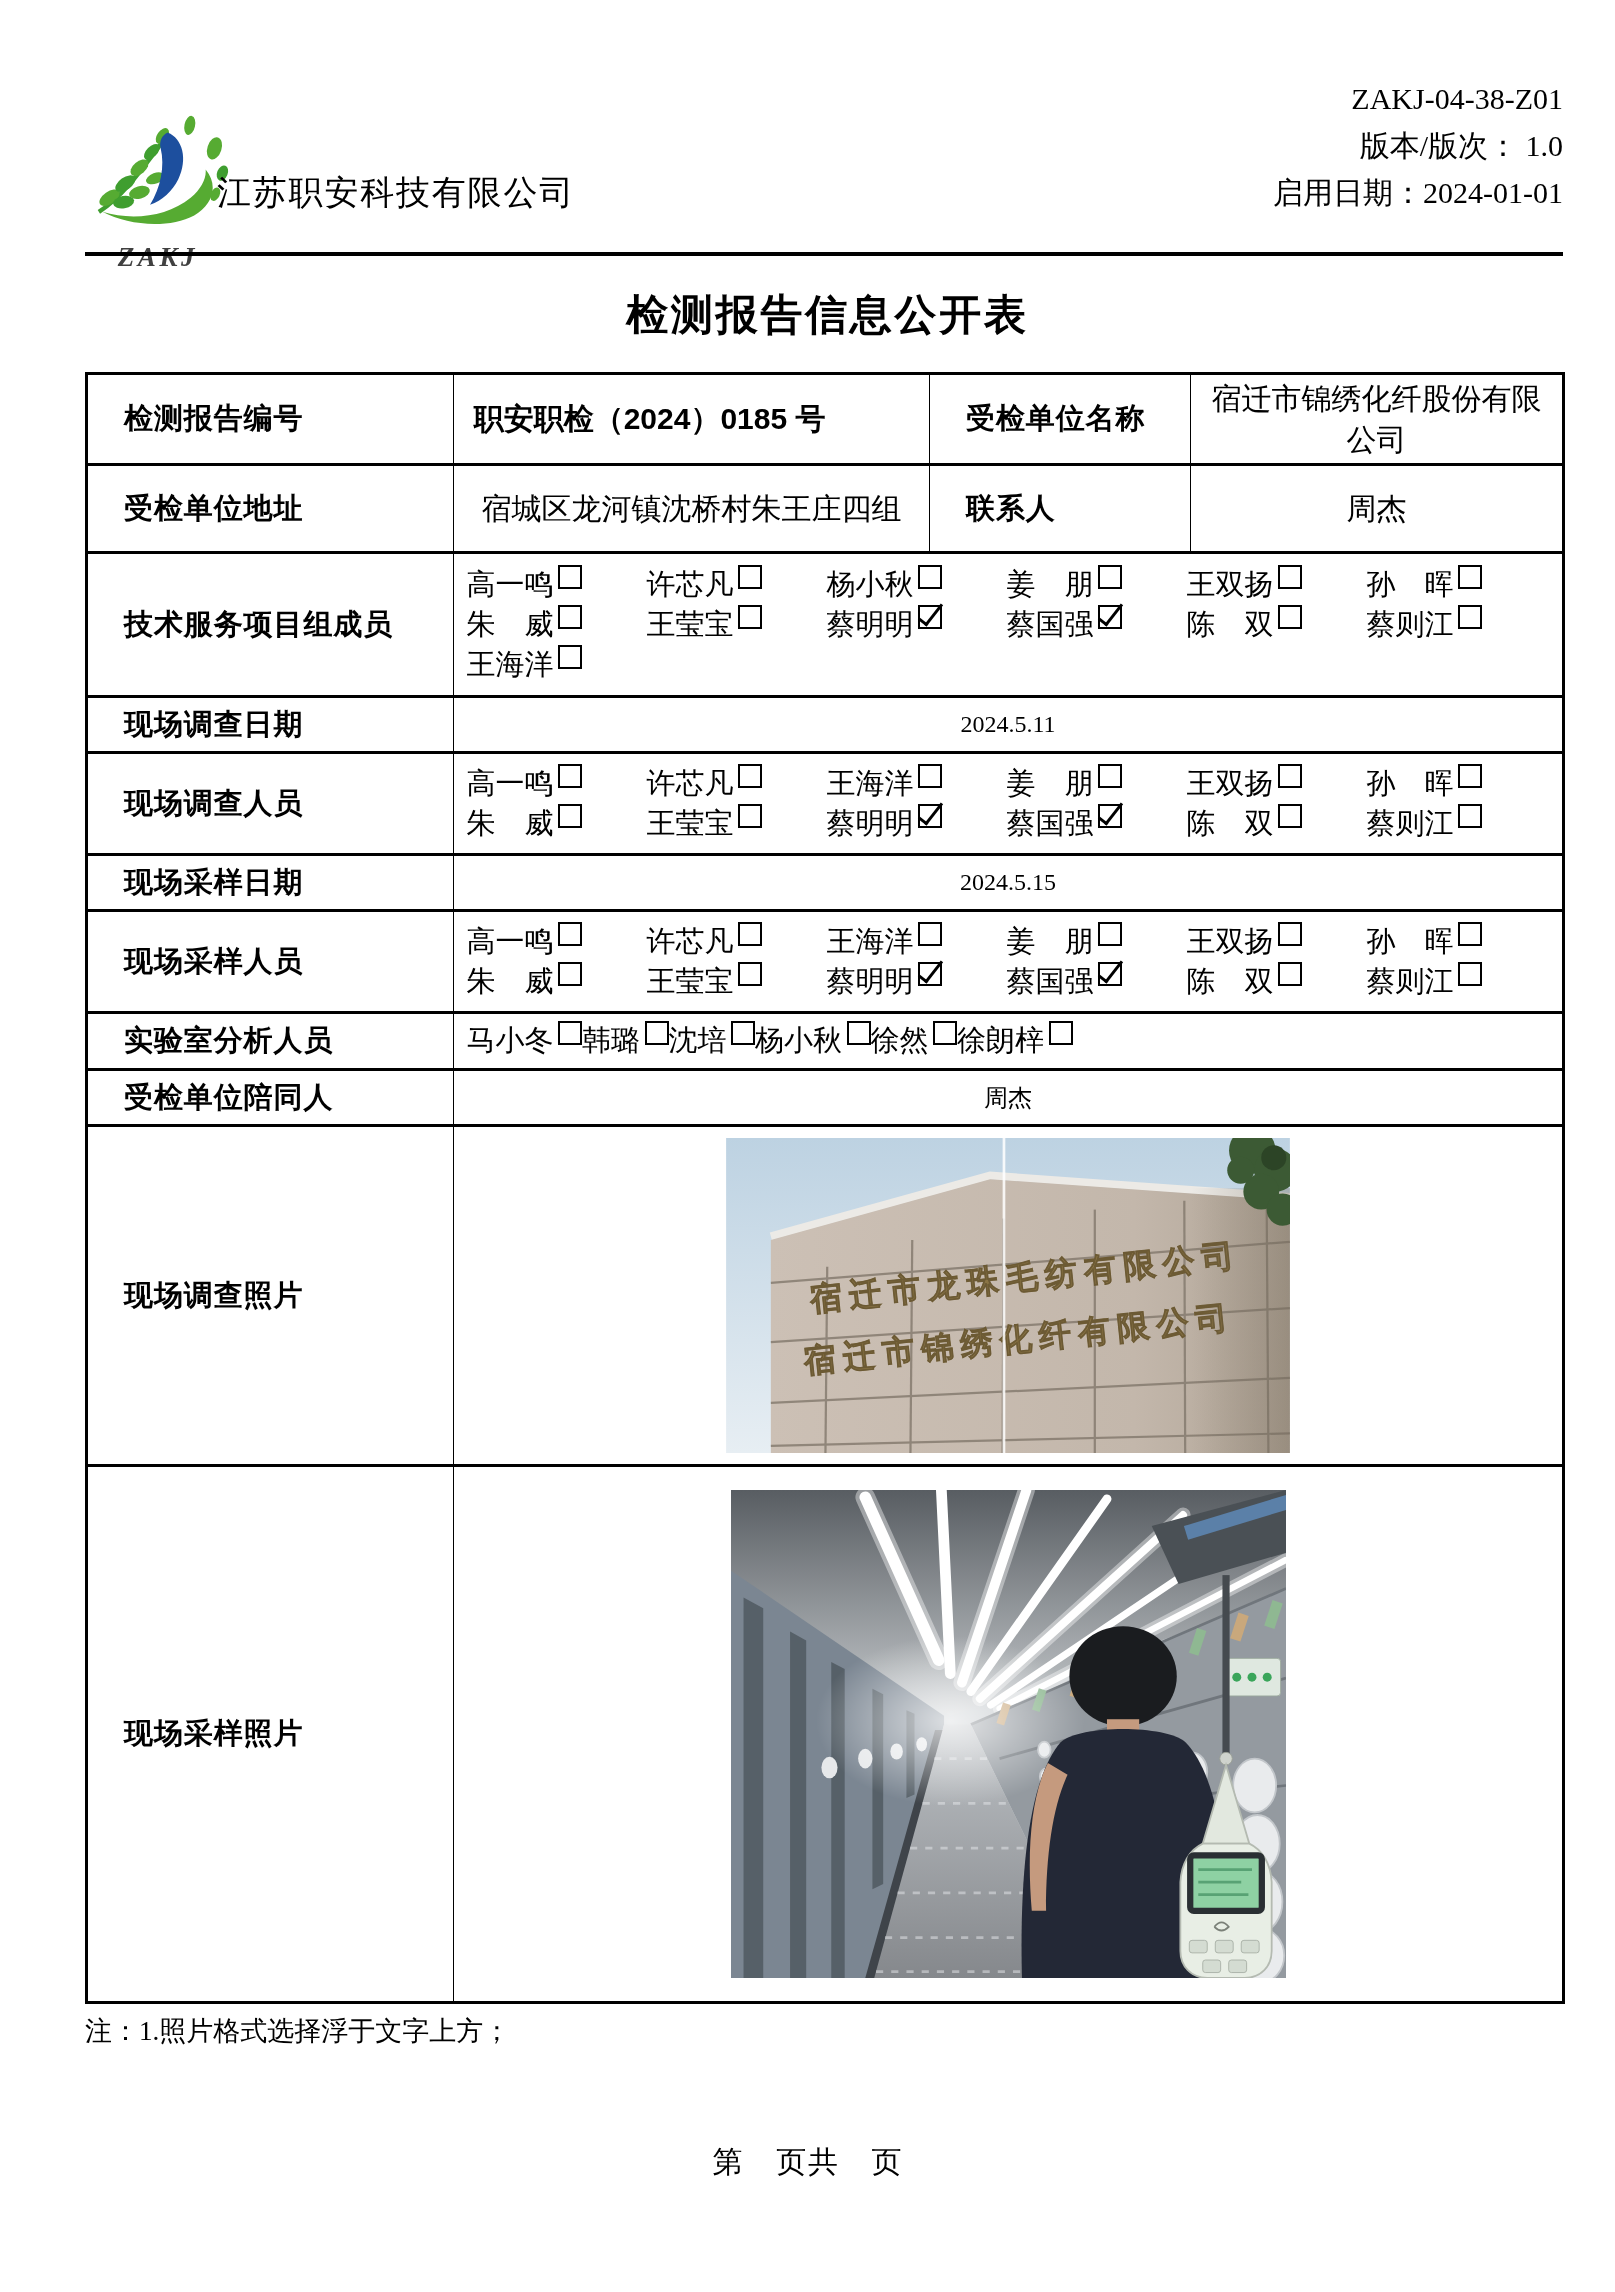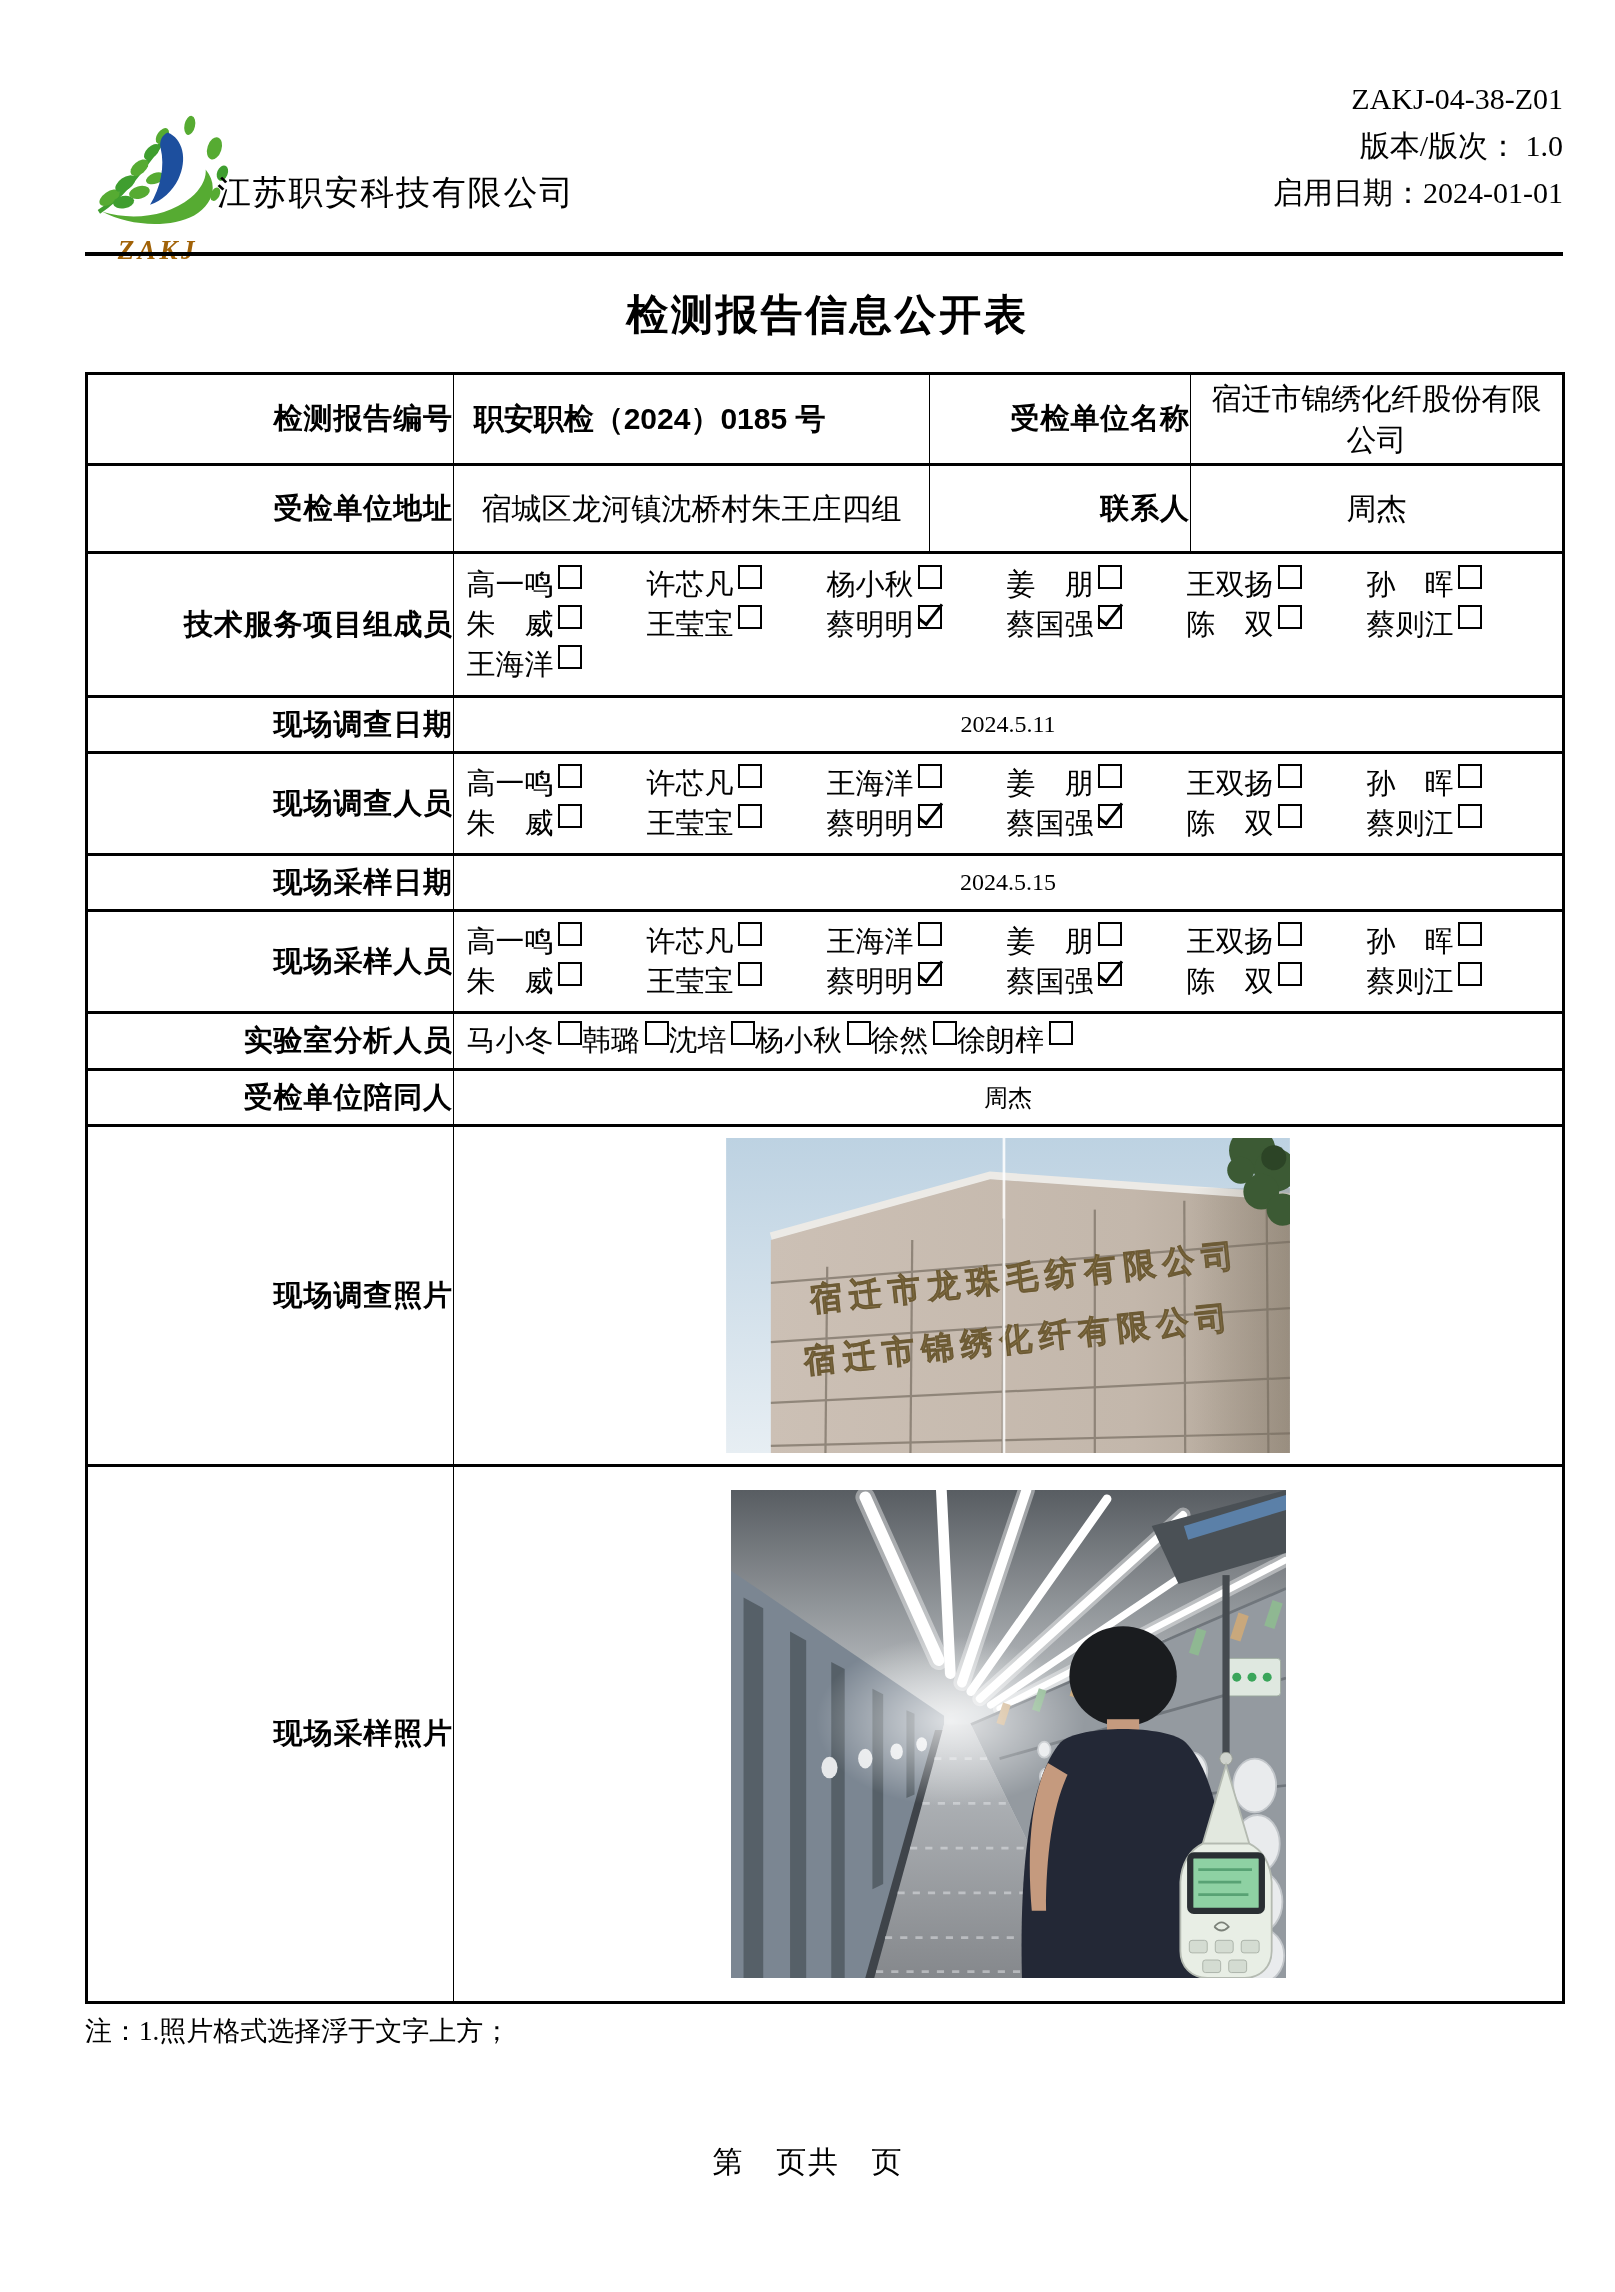--- a/index.html
+++ b/index.html
@@ -1,33 +1,33 @@
 <!DOCTYPE html>
 <html style="font-size:14.3px"><head>
 <meta charset="utf-8">
 <style>
   * { margin:0; padding:0; box-sizing:border-box; }
   body { background:#888; font-family:"Liberation Serif","DejaVu Serif",serif; }
   .page { position:relative; width:1616px; height:2293px; background:#fff; margin:0 auto; overflow:hidden; color:#000; }
 
   
   .logo-wrap { position:absolute; left:82px; top:113px; width:152px; text-align:center; }
-  .logo-text { margin-top:5px; font-style:italic; font-weight:bold; font-size:27px; letter-spacing:3.6px; color:#a16207; font-family:"Liberation Serif",serif; }
+  .logo-text { margin-top:12px; font-style:italic; font-weight:bold; font-size:27px; letter-spacing:3.6px; color:#404040; font-family:"Liberation Serif",serif; }
   .company-name { position:absolute; left:217px; top:170px; font-size:34px; letter-spacing:1.8px; }
   .hdr-right { position:absolute; right:53px; top:75px; text-align:right; font-size:30px; line-height:47px; }
   .header-rule { position:absolute; left:85px; top:252px; width:1478px; border-top:4.5px solid #000; }
 
   
   .doc-title { position:absolute; left:0; top:287px; width:100%; text-align:center;
     font-family:"Liberation Sans","DejaVu Sans",sans-serif; font-weight:bold; font-size:42px; letter-spacing:2.7px;padding-left:39px; }
 
   
   table.main { position:absolute; left:85px; top:372px; width:1478px; border-collapse:collapse; table-layout:fixed; border:3.6px solid #000; }
   td { border-left:1.8px solid #000; border-right:1.8px solid #000; border-top:3.6px solid #000; border-bottom:3.6px solid #000; vertical-align:middle; }
-  .lbl { font-family:"Liberation Sans","DejaVu Sans",sans-serif; font-weight:bold; font-size:29px; text-align:right; letter-spacing:0.9px;padding-left:36px; }
+  .lbl { font-family:"Liberation Sans","DejaVu Sans",sans-serif; font-weight:bold; font-size:29px; text-align:left; letter-spacing:0.9px;padding-left:36px; }
   .val-bold { font-family:"Liberation Sans","DejaVu Sans",sans-serif; font-weight:bold; font-size:30px; padding-left:19.7px; }
   .val-center { font-size:30px; text-align:center; line-height:41px; padding:18px 25px; }
   .val-center-sm { font-size:30px; text-align:center; line-height:41px; padding:0 16px; }
   .date-val { font-size:24px; text-align:center; }
 
   .members { height:100%; display:flex; flex-direction:column; justify-content:space-evenly; padding:7.2px 0 7.2px 12.5px; }
   .mrow { display:flex; align-items:center; }
   .mem { width:180px; font-size:29px; display:flex; align-items:flex-start; white-space:nowrap; }
   .mem.auto { width:auto; margin-right:0; }
   .cb { display:inline-block; position:relative; width:24px; height:24px; border:2.7px solid #000; margin-left:4.5px; flex:0 0 auto; }

